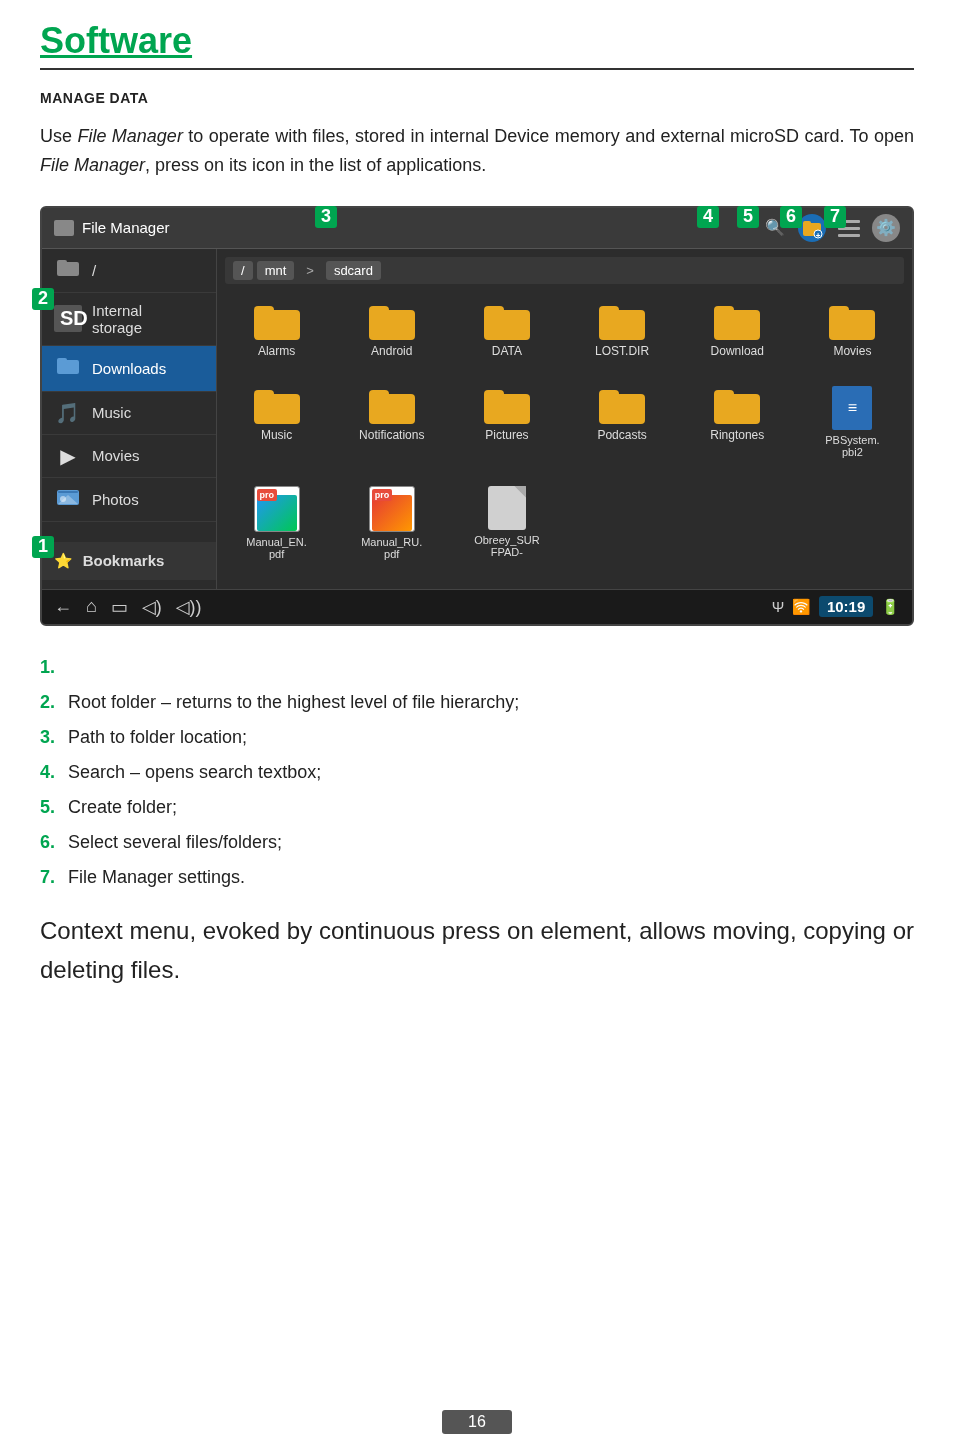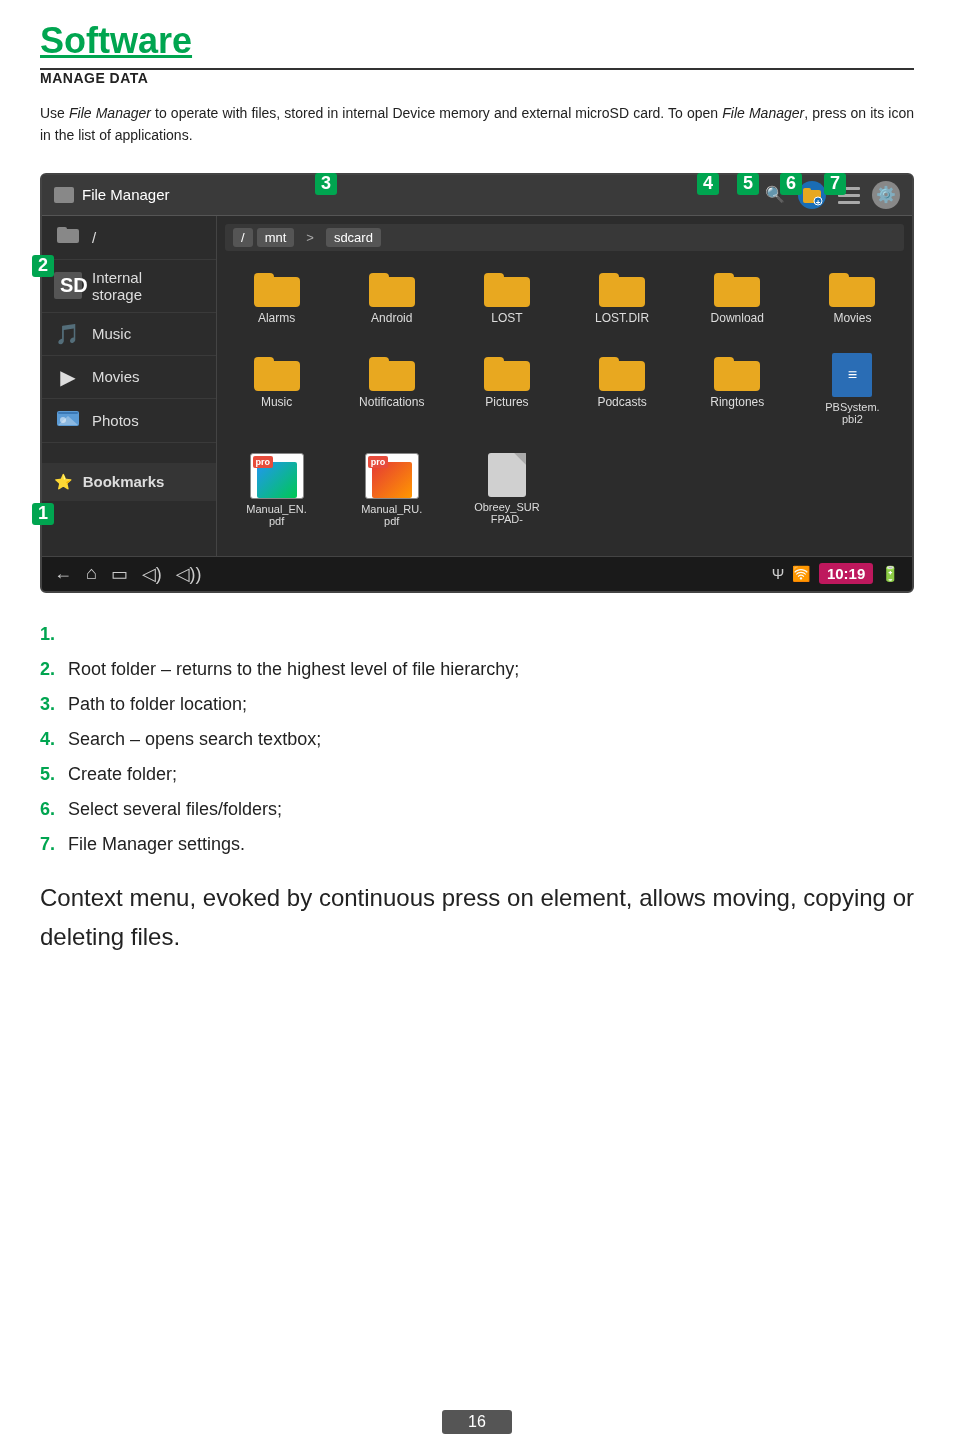--- a/index.html
+++ b/index.html
@@ -17,31 +17,32 @@
       padding: 20px 40px 60px 40px;
     }
 
     .title {
       font-size: 36px;
       font-weight: bold;
       color: #00a550;
       text-decoration: underline;
       border-bottom: 2px solid #333;
       padding-bottom: 6px;
+      margin-bottom: 20px;
     }
 
     .section-heading {
       font-size: 14px;
       font-weight: bold;
       margin-bottom: 16px;
       letter-spacing: 0.5px;
     }
 
     .intro-text {
-      font-size: 14px;
+      font-size: 18px;
       line-height: 1.6;
       text-align: justify;
       margin-bottom: 18px;
     }
 
     .intro-text em {
       font-style: italic;
     }
 
     
@@ -258,21 +259,21 @@
       position: absolute;
       top: 0;
       right: 0;
       width: 12px;
       height: 12px;
       background: #aaa;
       clip-path: polygon(0 0, 100% 100%, 100% 0);
     }
 
     .manual-icon {
-      width: 54px;
+      width: 46px;
       height: 46px;
       background: #fff;
       border-radius: 3px;
       border: 1px solid #888;
       position: relative;
       display: flex;
       align-items: flex-end;
       justify-content: center;
       overflow: hidden;
     }
@@ -314,21 +315,21 @@
     .statusbar-right {
       margin-left: auto;
       display: flex;
       align-items: center;
       gap: 8px;
       color: #ccc;
       font-size: 15px;
     }
 
     .time-badge {
-      background: #be185d;
+      background: #0c4a6e;
       padding: 2px 8px;
       border-radius: 3px;
       font-weight: bold;
       color: #fff;
     }
 
     
     .list-section {
       margin-bottom: 20px;
     }
@@ -461,20 +462,29 @@
               </svg>
             </span>
             <span>/</span>
           </div>
 
           <div class="fm-sidebar-item">
             <span class="icon sd-icon">SD</span>
             <span>Internal<br>storage</span>
           </div>
 
+          <div class="fm-sidebar-item active">
+            <span class="icon">
+              <svg width="24" height="22" viewBox="0 0 24 22" fill="none">
+                <rect x="1" y="5" width="22" height="14" rx="2" fill="#5b9bd5"></rect>
+                <rect x="1" y="3" width="10" height="6" rx="2" fill="#5b9bd5"></rect>
+              </svg>
+            </span>
+            <span>Downloads</span>
+          </div>
 
           <div class="fm-sidebar-item">
             <span class="icon">🎵</span>
             <span>Music</span>
           </div>
 
           <div class="fm-sidebar-item">
             <span class="icon">▶</span>
             <span>Movies</span>
           </div>
@@ -511,21 +521,21 @@
             <div class="fm-item">
               <div class="folder-icon"></div>
               <span>Alarms</span>
             </div>
             <div class="fm-item">
               <div class="folder-icon"></div>
               <span>Android</span>
             </div>
             <div class="fm-item">
               <div class="folder-icon"></div>
-              <span>LOST</span>
+              <span>DATA</span>
             </div>
             <div class="fm-item">
               <div class="folder-icon"></div>
               <span>LOST.DIR</span>
             </div>
             <div class="fm-item">
               <div class="folder-icon"></div>
               <span>Download</span>
             </div>
             <div class="fm-item">

